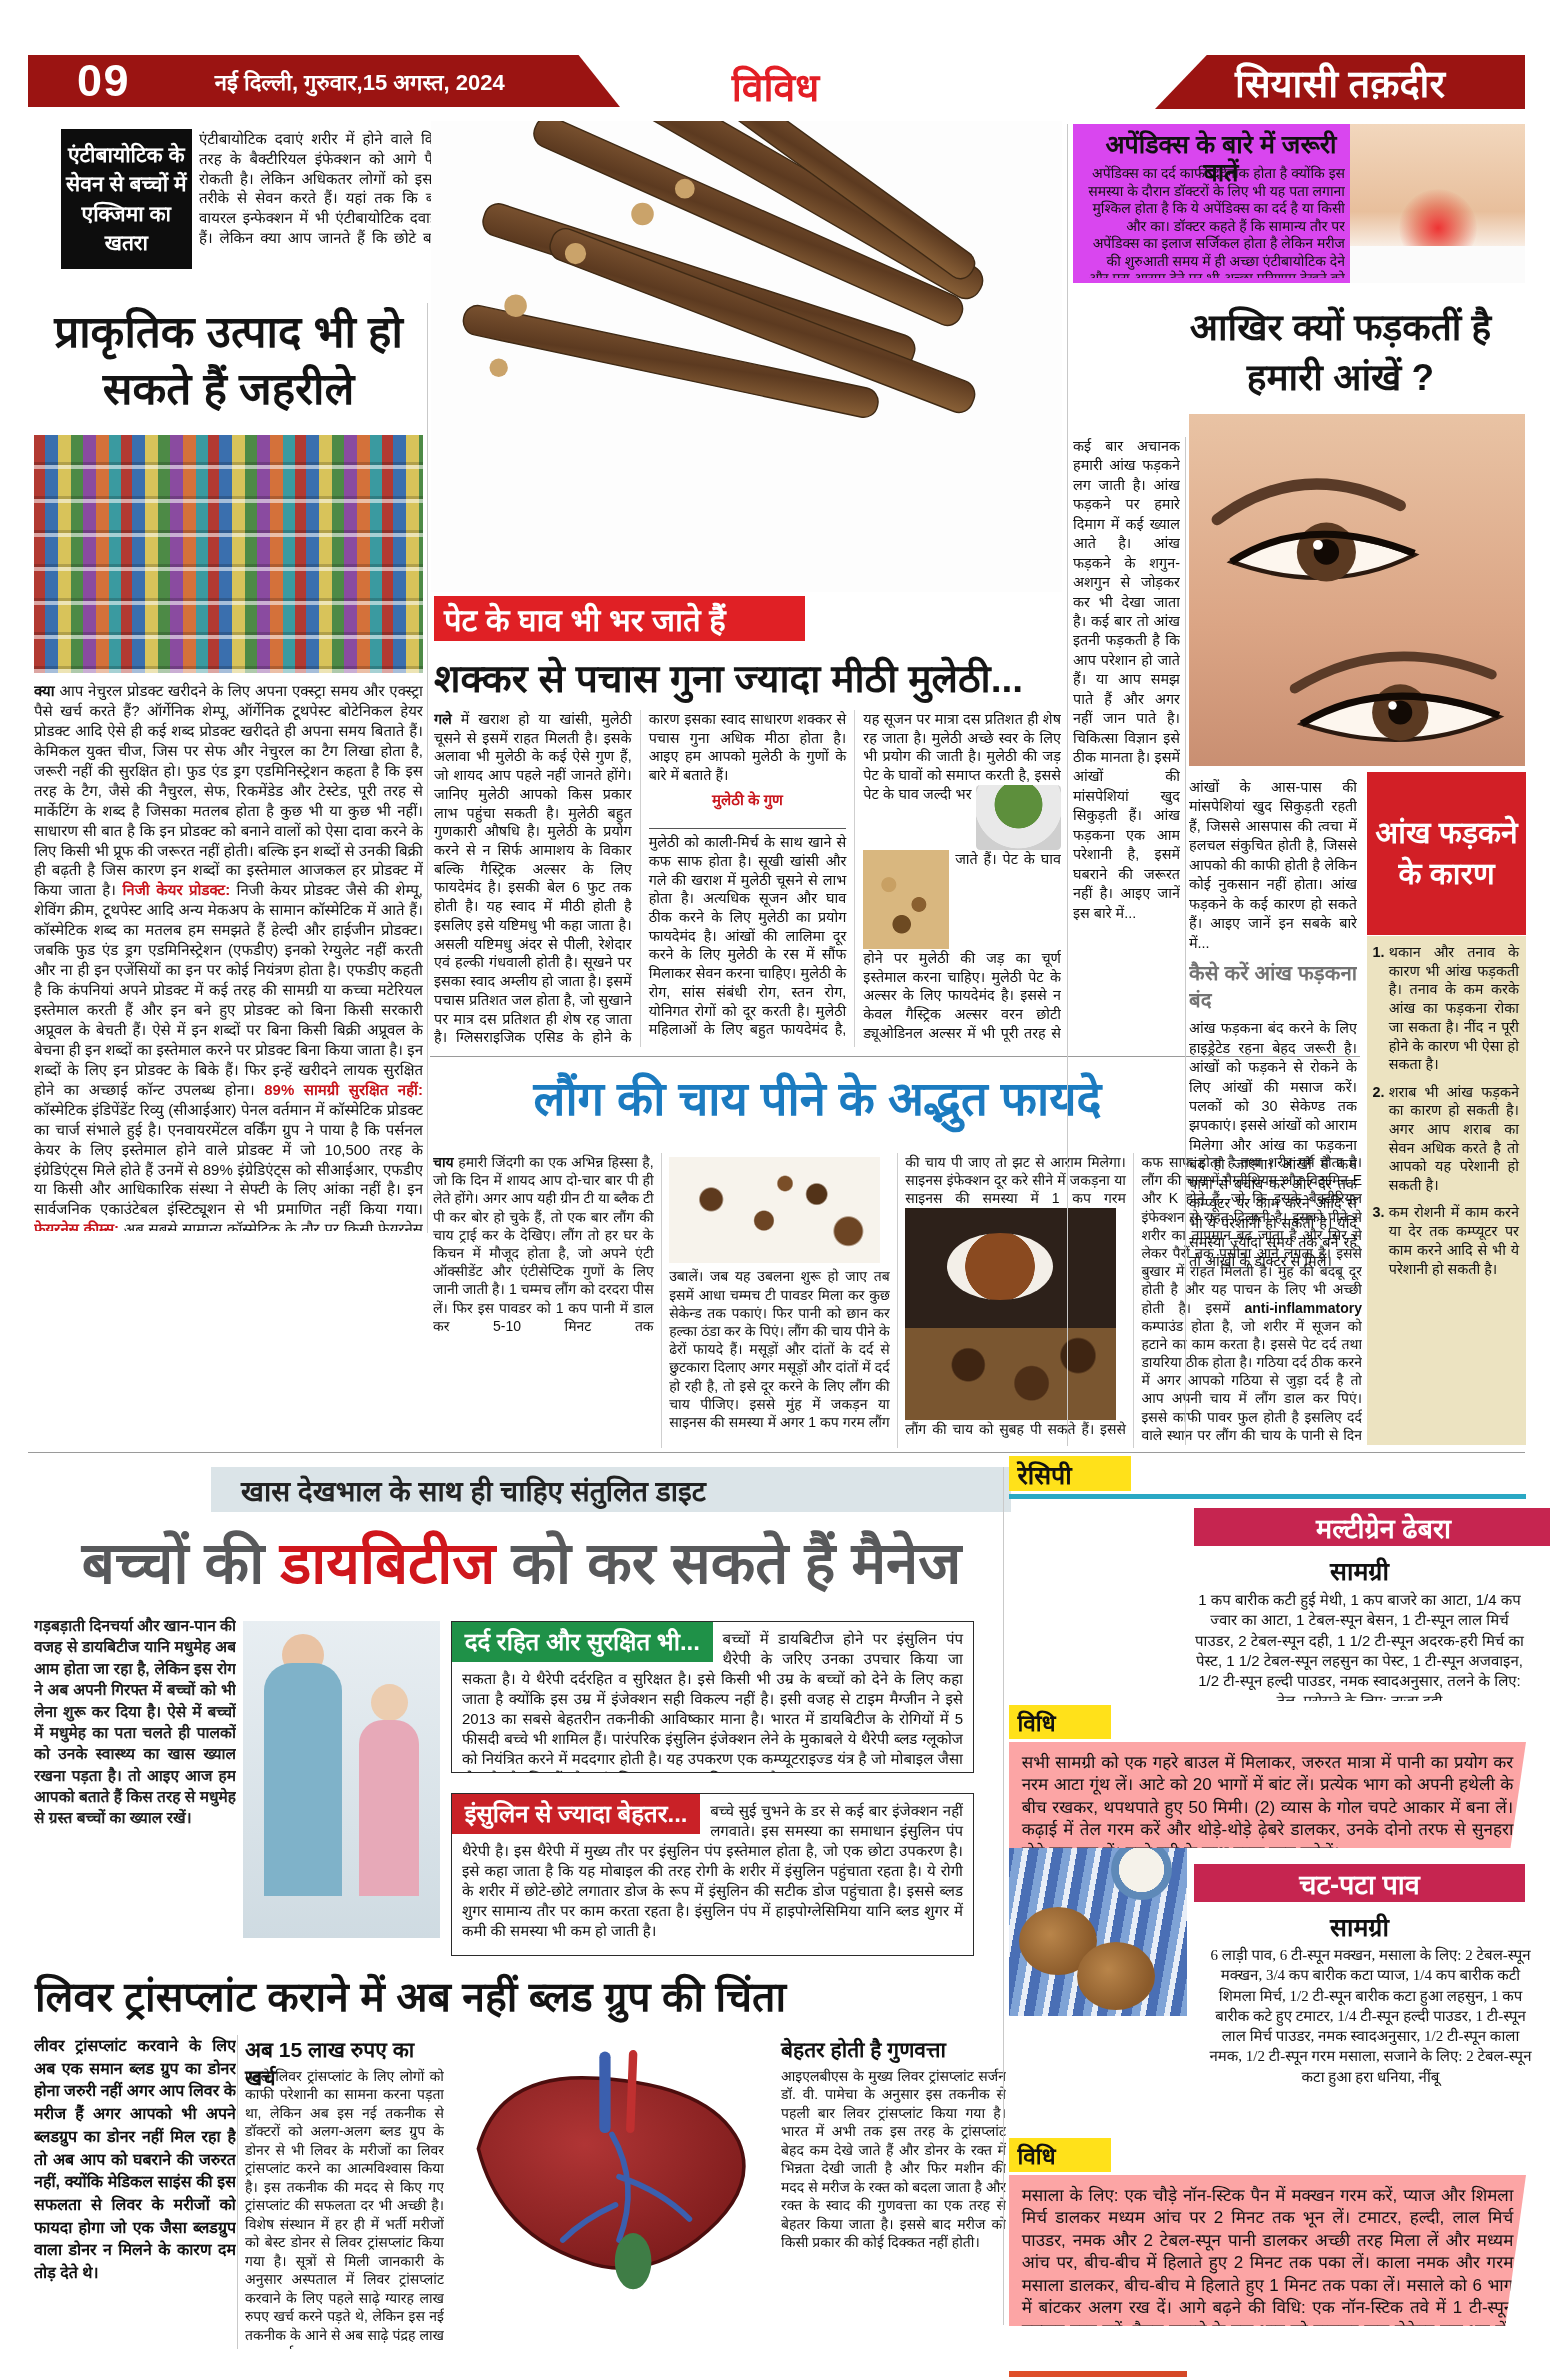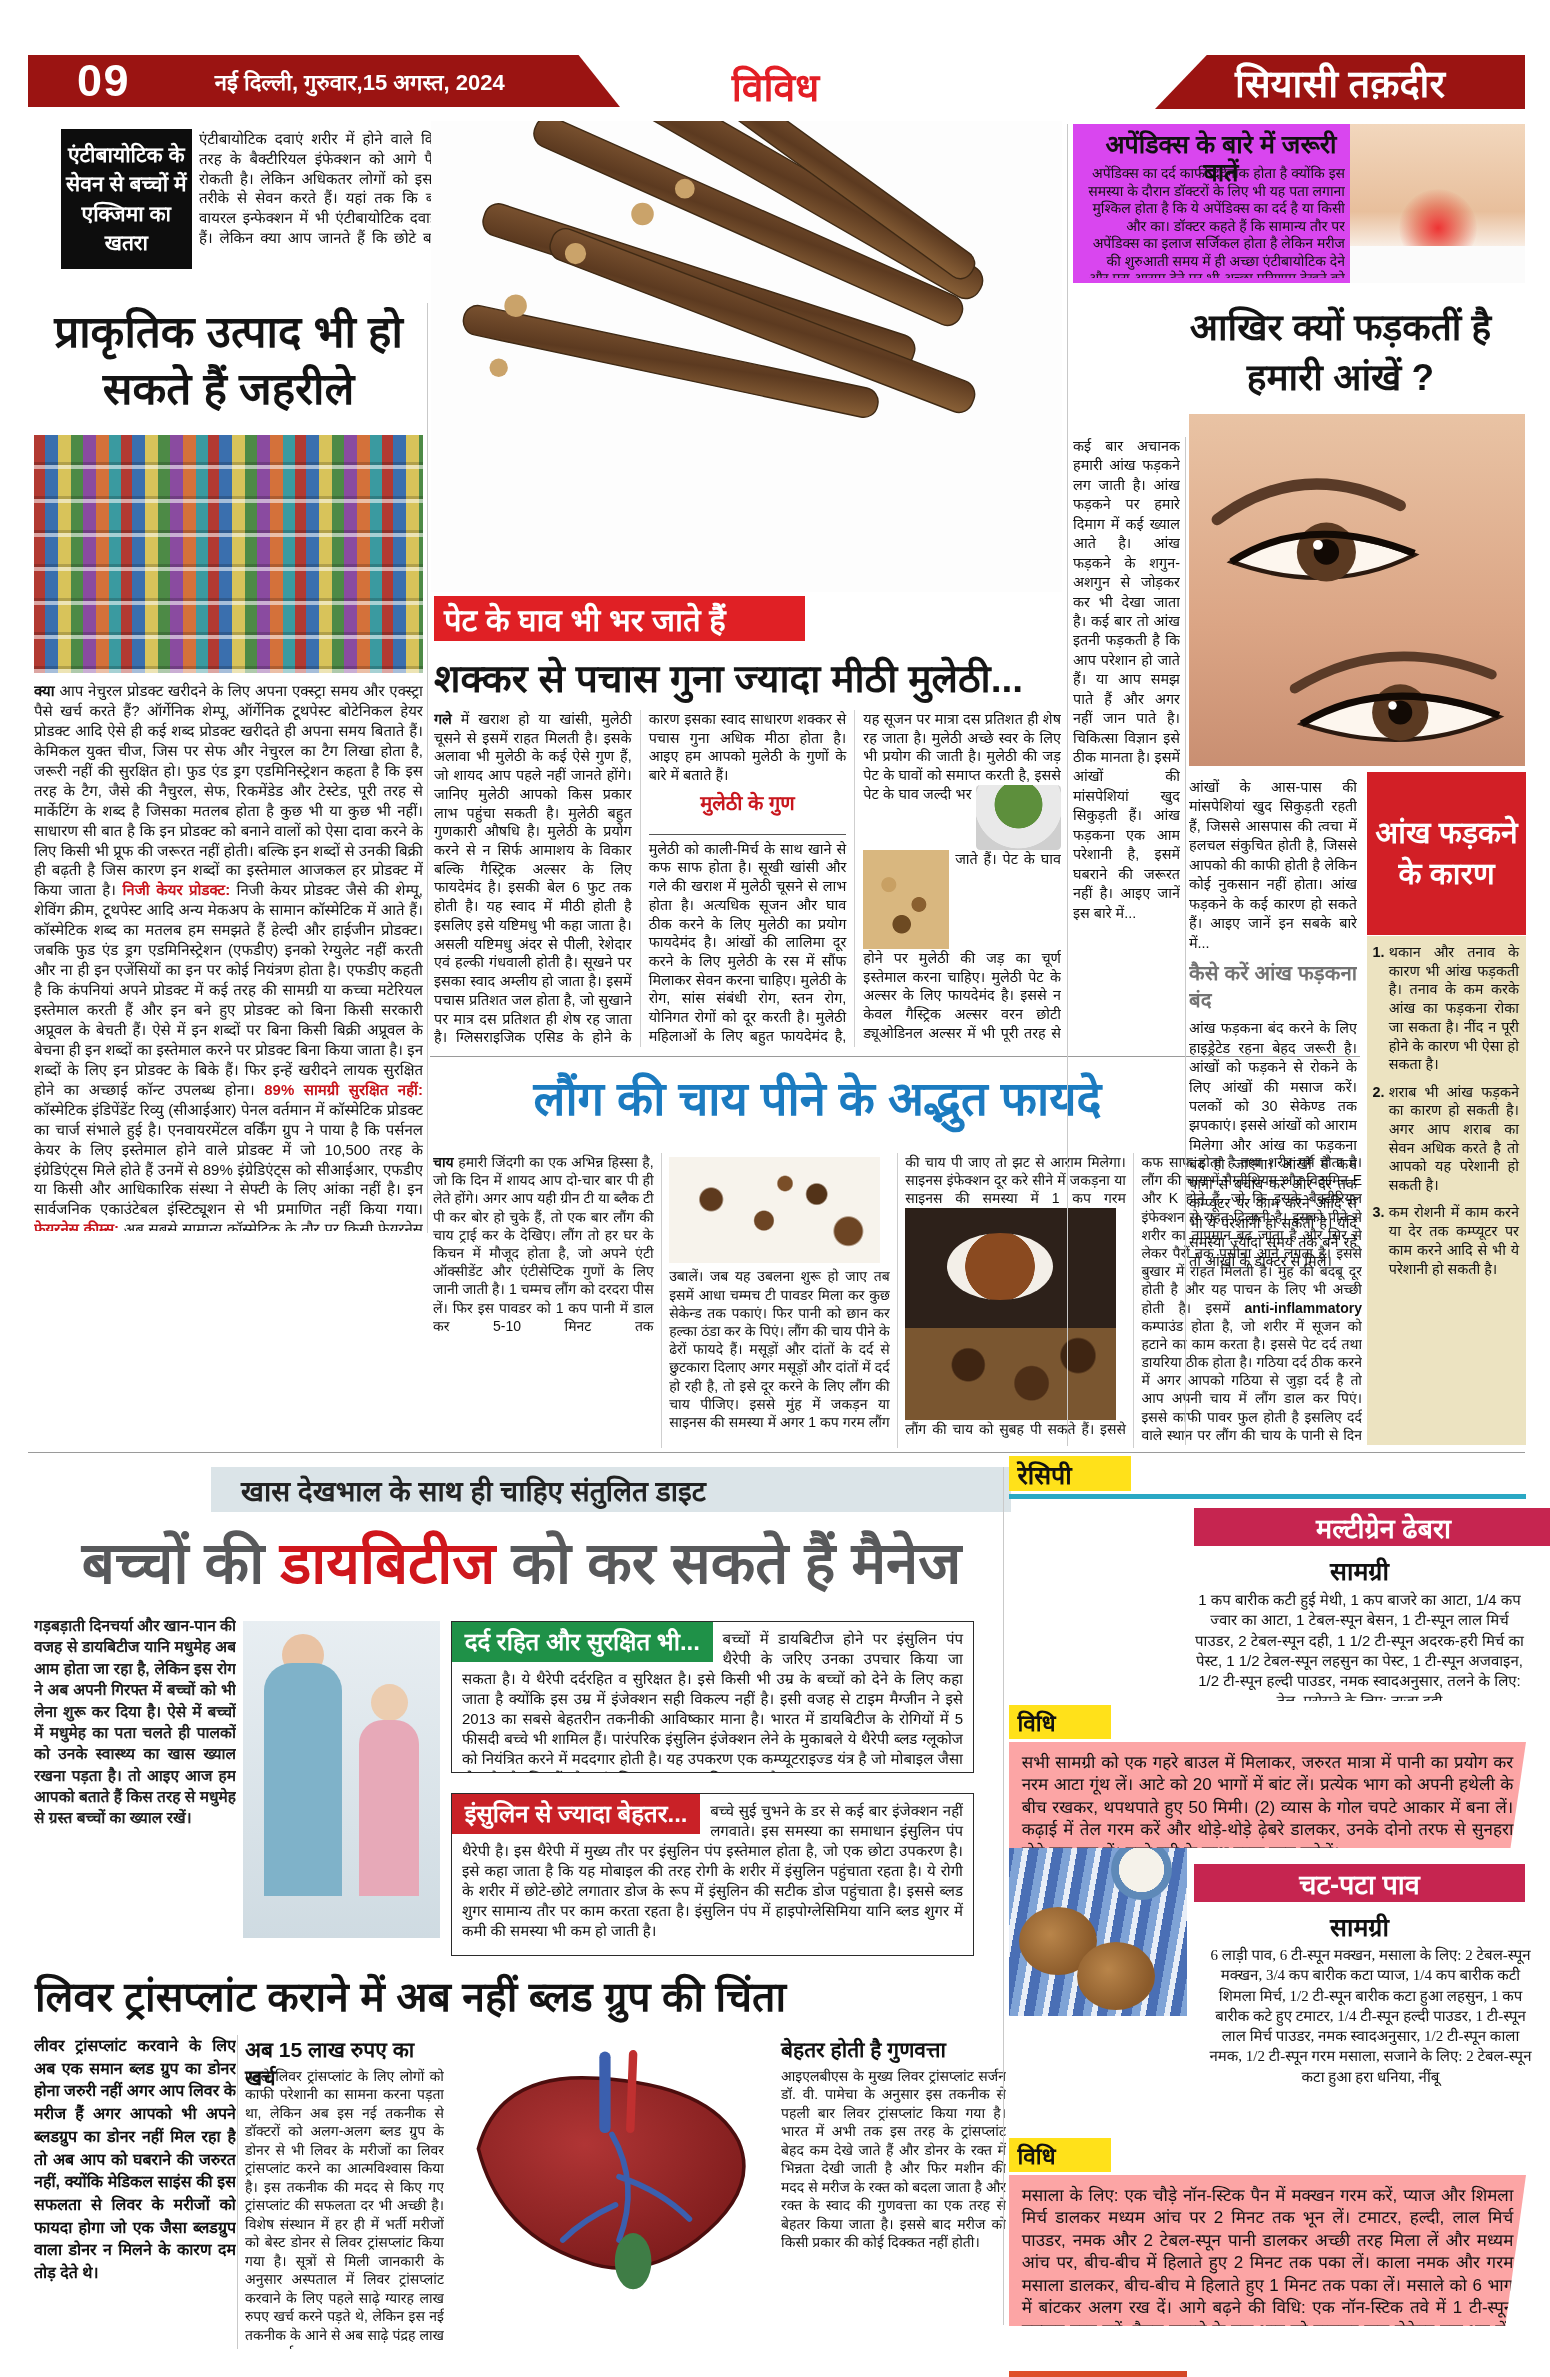--- a/index.html
+++ b/index.html
@@ -49,21 +49,21 @@
   .lead-word{font-weight:bold;}
   .sub-red{color:#c8161d;font-weight:bold;}
 
   
   .licorice-photo{left:431px;top:121px;width:631px;height:471px;background:#fdfdfd;}
   .mulethi-flag{left:434px;top:596px;width:361px;height:45px;background:#e02025;color:#fff;
     font-size:31px;font-weight:bold;display:flex;align-items:center;padding-left:10px;}
   .mulethi-headline{left:434px;top:650px;width:627px;font-size:39px;font-weight:bold;color:#151515;}
   .mulethi-body{left:434px;top:710px;width:627px;height:337px;
     column-count:3;column-gap:17px;column-rule:0.7px solid #cfcfcf;font-size:14.4px;line-height:1.3;}
-  .mini-sub{display:block;color:#c8161d;font-weight:bold;font-size:20px;text-align:center;
+  .mini-sub{display:block;color:#c8161d;font-weight:bold;font-size:15px;text-align:center;
     border-bottom:1.4px solid #555;margin:5.6px 0 4.2px;padding-bottom:18px;}
   .ph{display:inline-block;vertical-align:top;}
   .herb-bowl-photo{width:85px;height:65px;border-radius:4.2px;
     background:radial-gradient(circle at 50% 30%,#5d8f3c 0 38%,#e9e9e9 39% 70%,#cfcfcf 71%);}
   .licorice-chips-photo{width:86px;height:99px;
     background:radial-gradient(circle at 30% 35%,#c8a063 0 8%,transparent 9%),
                radial-gradient(circle at 65% 55%,#8a6030 0 9%,transparent 10%),
                radial-gradient(circle at 45% 75%,#6d4a22 0 10%,transparent 11%),#d9b77f;}
 
   

